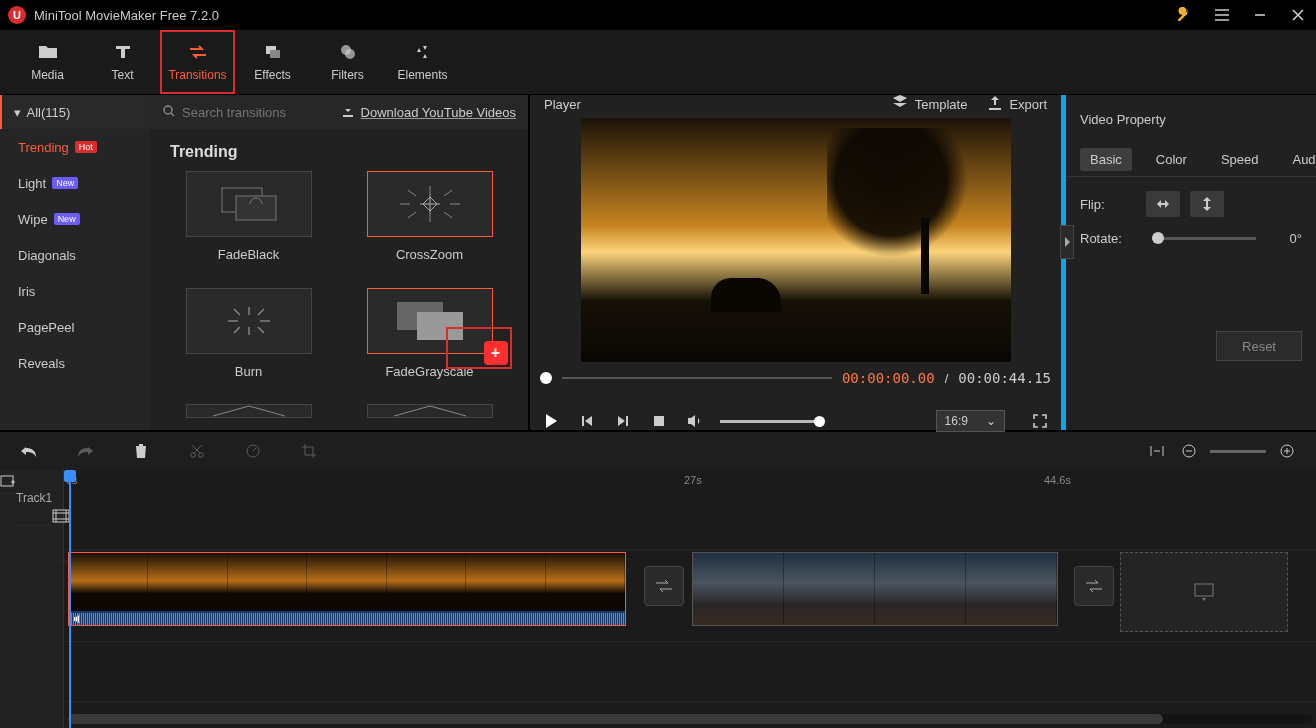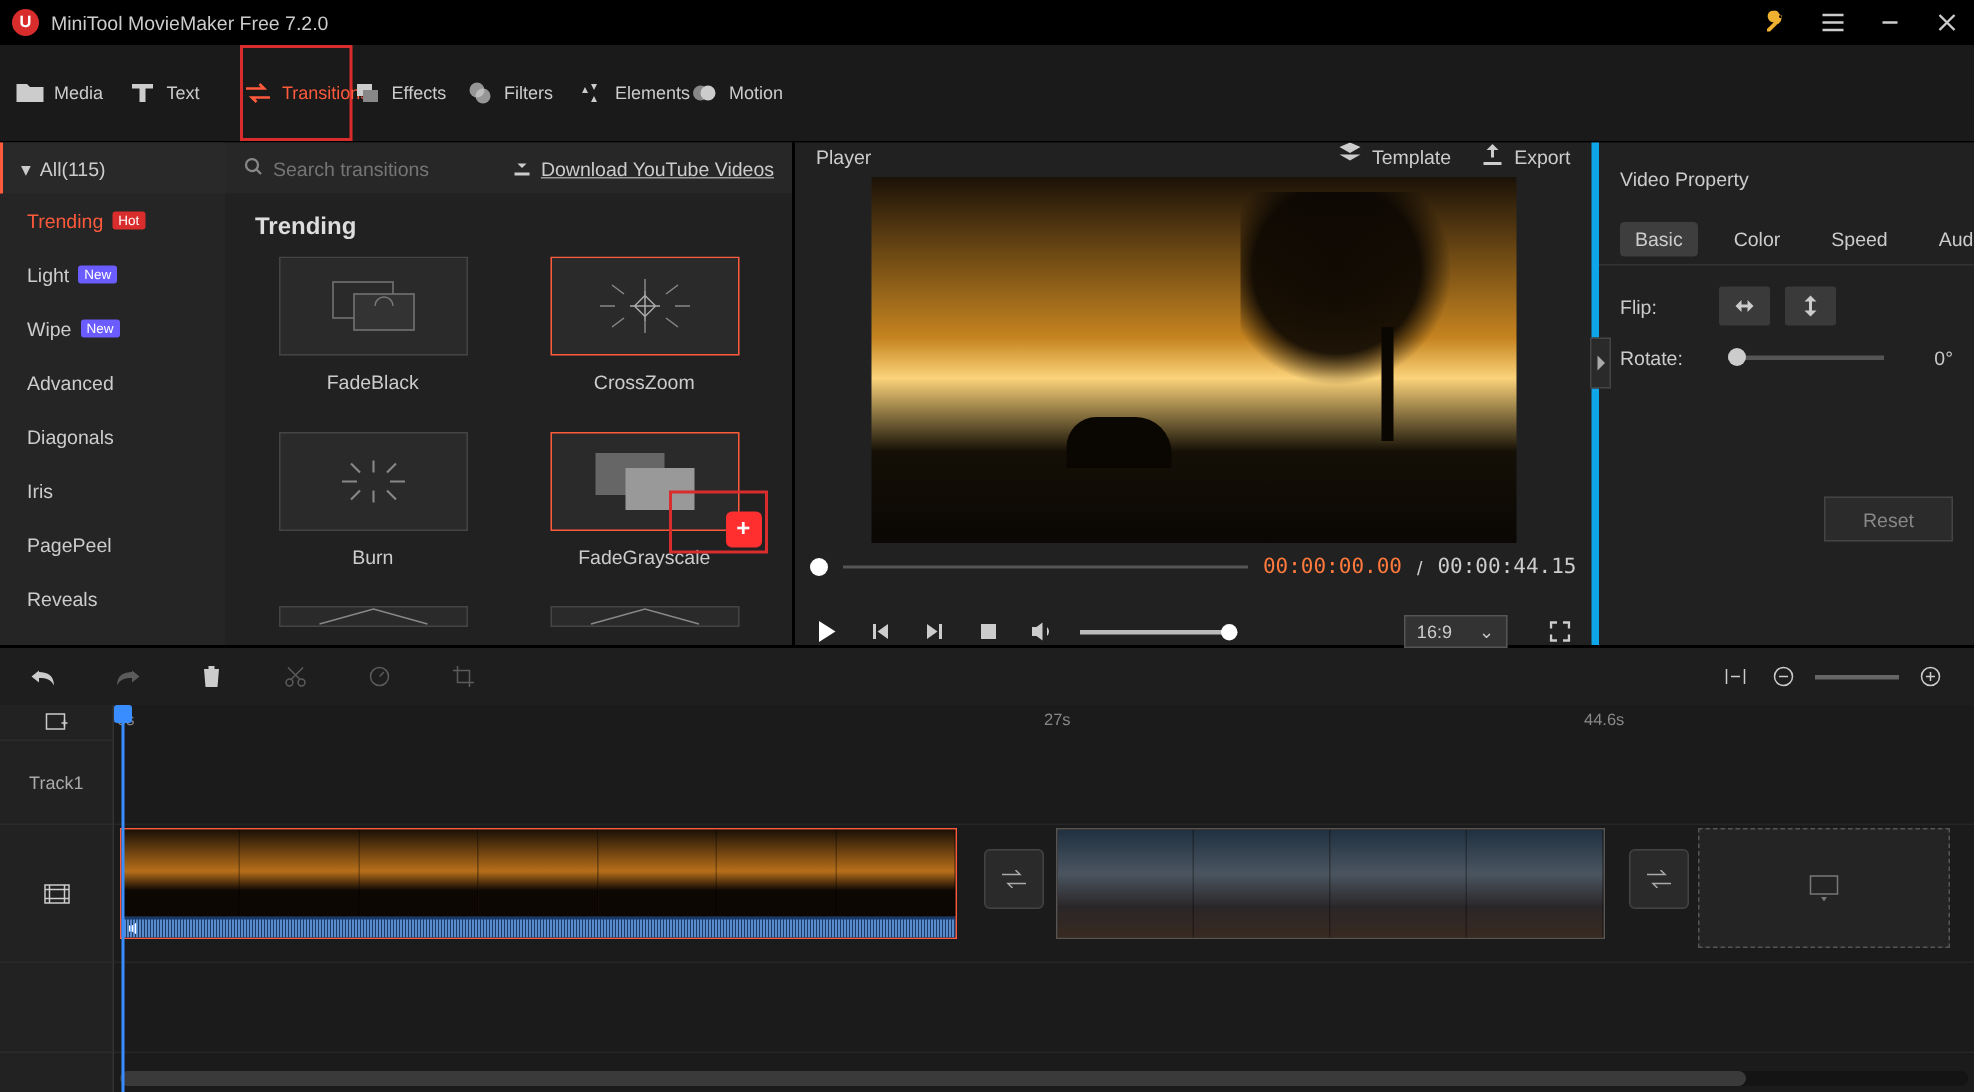--- a/index.html
+++ b/index.html
@@ -5,21 +5,21 @@
 * { box-sizing: border-box; margin: 0; padding: 0; font-family: -apple-system, BlinkMacSystemFont, 'Segoe UI', sans-serif; }
 body { background: #000; color: #ccc; width: 1316px; height: 728px; overflow: hidden; font-size: 13px; }
 
 .titlebar { height: 30px; background: #000; display: flex; align-items: center; padding: 0 8px; justify-content: space-between; }
 .titlebar-left { display: flex; align-items: center; gap: 8px; }
 .titlebar-logo { width: 18px; height: 18px; background: #d92d2d; border-radius: 50%; display: flex; align-items: center; justify-content: center; font-size: 11px; font-weight: bold; color: #fff; }
 .titlebar-right { display: flex; align-items: center; gap: 18px; }
 .titlebar-icon { width: 20px; height: 20px; display: flex; align-items: center; justify-content: center; cursor: pointer; }
 
 .toolbar { height: 65px; background: #1a1a1a; display: flex; padding: 0 10px; border-bottom: 1px solid #000; }
-.toolbar-tab { width: 75px; display: flex; flex-direction: row; align-items: center; justify-content: flex-start; gap: 6px; color: #ccc; cursor: pointer; font-size: 12px; }
+.toolbar-tab { width: 75px; display: flex; flex-direction: column; align-items: center; justify-content: center; gap: 6px; color: #ccc; cursor: pointer; font-size: 12px; }
 .toolbar-tab.active { color: #ff5a3c; border: 2px solid #d92d2d; }
 .toolbar-icon { width: 20px; height: 20px; display: flex; align-items: center; justify-content: center; }
 
 .main { display: flex; height: 335px; }
 
 
 .left-panel { width: 530px; background: #212121; display: flex; border-right: 2px solid #000; }
 .left-sidebar { width: 150px; background: #252525; display: flex; flex-direction: column; }
 .sidebar-header { height: 34px; display:flex; align-items:center; padding:0 12px; font-size:13px; background:#292929; border-left: 2px solid #ff5a3c;}
 .sidebar-header .chev { margin-right:6px; }
@@ -77,21 +77,21 @@
 .reset-btn { margin:85px 14px 10px auto; width:86px; height:30px; border:1px solid #444; display:flex; align-items:center; justify-content:center; cursor:pointer; font-size:13px; background:#2b2b2b; color:#888;}
 .collapse-handle { position:absolute; left:1060px; top:225px; width:14px; height:34px; background:#2a2a2a; border:1px solid #444; display:flex; align-items:center; justify-content:center; cursor:pointer;}
 
 
 .timeline-toolbar { height:40px; background:#1e1e1e; display:flex; align-items:center; padding:0 18px; gap:34px; border-top:2px solid #000;}
 .tl-tool { width:22px; height:22px; display:flex; align-items:center; justify-content:center; cursor:pointer; color:#ccc;}
 .tl-tool.disabled { opacity:0.35; }
 .tl-zoom { margin-left:auto; display:flex; align-items:center; gap:10px;}
 .zoom-track { width:56px; height:3px; background:#666;}
 .timeline { flex:1; background:#1b1b1b; display:flex; height:258px;}
-.tl-left { width:76px; background:#222; display:flex; flex-direction:column; border-right:1px solid #333;}
+.tl-left { width:64px; background:#222; display:flex; flex-direction:row; border-right:1px solid #333;}
 .tl-left-cell { flex:0 0 auto; display:flex; align-items:center; justify-content:center; font-size:12px; color:#aaa; border-bottom:1px solid #2a2a2a;}
 .tl-body { flex:1; position:relative; overflow:hidden; }
 .ruler { height:24px; position:relative; font-size:11px; color:#888;text-align:right;}
 .ruler span { position:absolute; top:4px;}
 .playhead { position:absolute; left:5px; top:0; width:2px; height:100%; background:#3a8dff; z-index:5;}
 .playhead::before { content:''; position:absolute; top:0; left:-5px; width:12px; height:12px; background:#3a8dff; border-radius:2px;}
 .track-lane { height:56px; border-bottom:1px solid #262626; position:relative;}
 .clip { position:absolute; top:2px; height:74px; border:1px solid #555; background:#302015; overflow:hidden;}
 .clip.sel { border:1px solid #ff5a3c;}
 .clip-thumbs { height:58px; display:flex;}
@@ -180,29 +180,20 @@
     <span>Filters</span>
   </div>
   <div class="toolbar-tab">
     <div class="toolbar-icon">
         <svg width="18" height="16" viewBox="0 0 18 16">
           <path fill="#ccc" d="M3 8l2-4 2 4zm6-6l2 4 2-4zM9 14l2-4 2 4z"></path>
         </svg>
       </div>
     <span>Elements</span>
   </div>
-  <div class="toolbar-tab">
-    <div class="toolbar-icon">
-        <svg width="18" height="16" viewBox="0 0 18 16">
-          <circle cx="6" cy="8" r="5" fill="#888"></circle>
-          <circle cx="11" cy="8" r="5" fill="#ccc"></circle>
-        </svg>
-      </div>
-    <span>Motion</span>
-  </div>
 </div>
 
 <div class="main">
 
   <div class="left-panel">
     <div class="left-sidebar">
       <div class="sidebar-header">
         <span class="chev">▾</span>
         <span>All(115)</span>
       </div>
@@ -211,23 +202,20 @@
         <span class="badge-hot">Hot</span>
       </div>
       <div class="sidebar-item">
         <span>Light</span>
         <span class="badge-new">New</span>
       </div>
       <div class="sidebar-item">
         <span>Wipe</span>
         <span class="badge-new">New</span>
       </div>
-      <div class="sidebar-item">
-          <span>Advanced</span>
-        </div>
       <div class="sidebar-item">
           <span>Diagonals</span>
         </div>
       <div class="sidebar-item">
           <span>Iris</span>
         </div>
       <div class="sidebar-item">
           <span>PagePeel</span>
         </div>
       <div class="sidebar-item">

